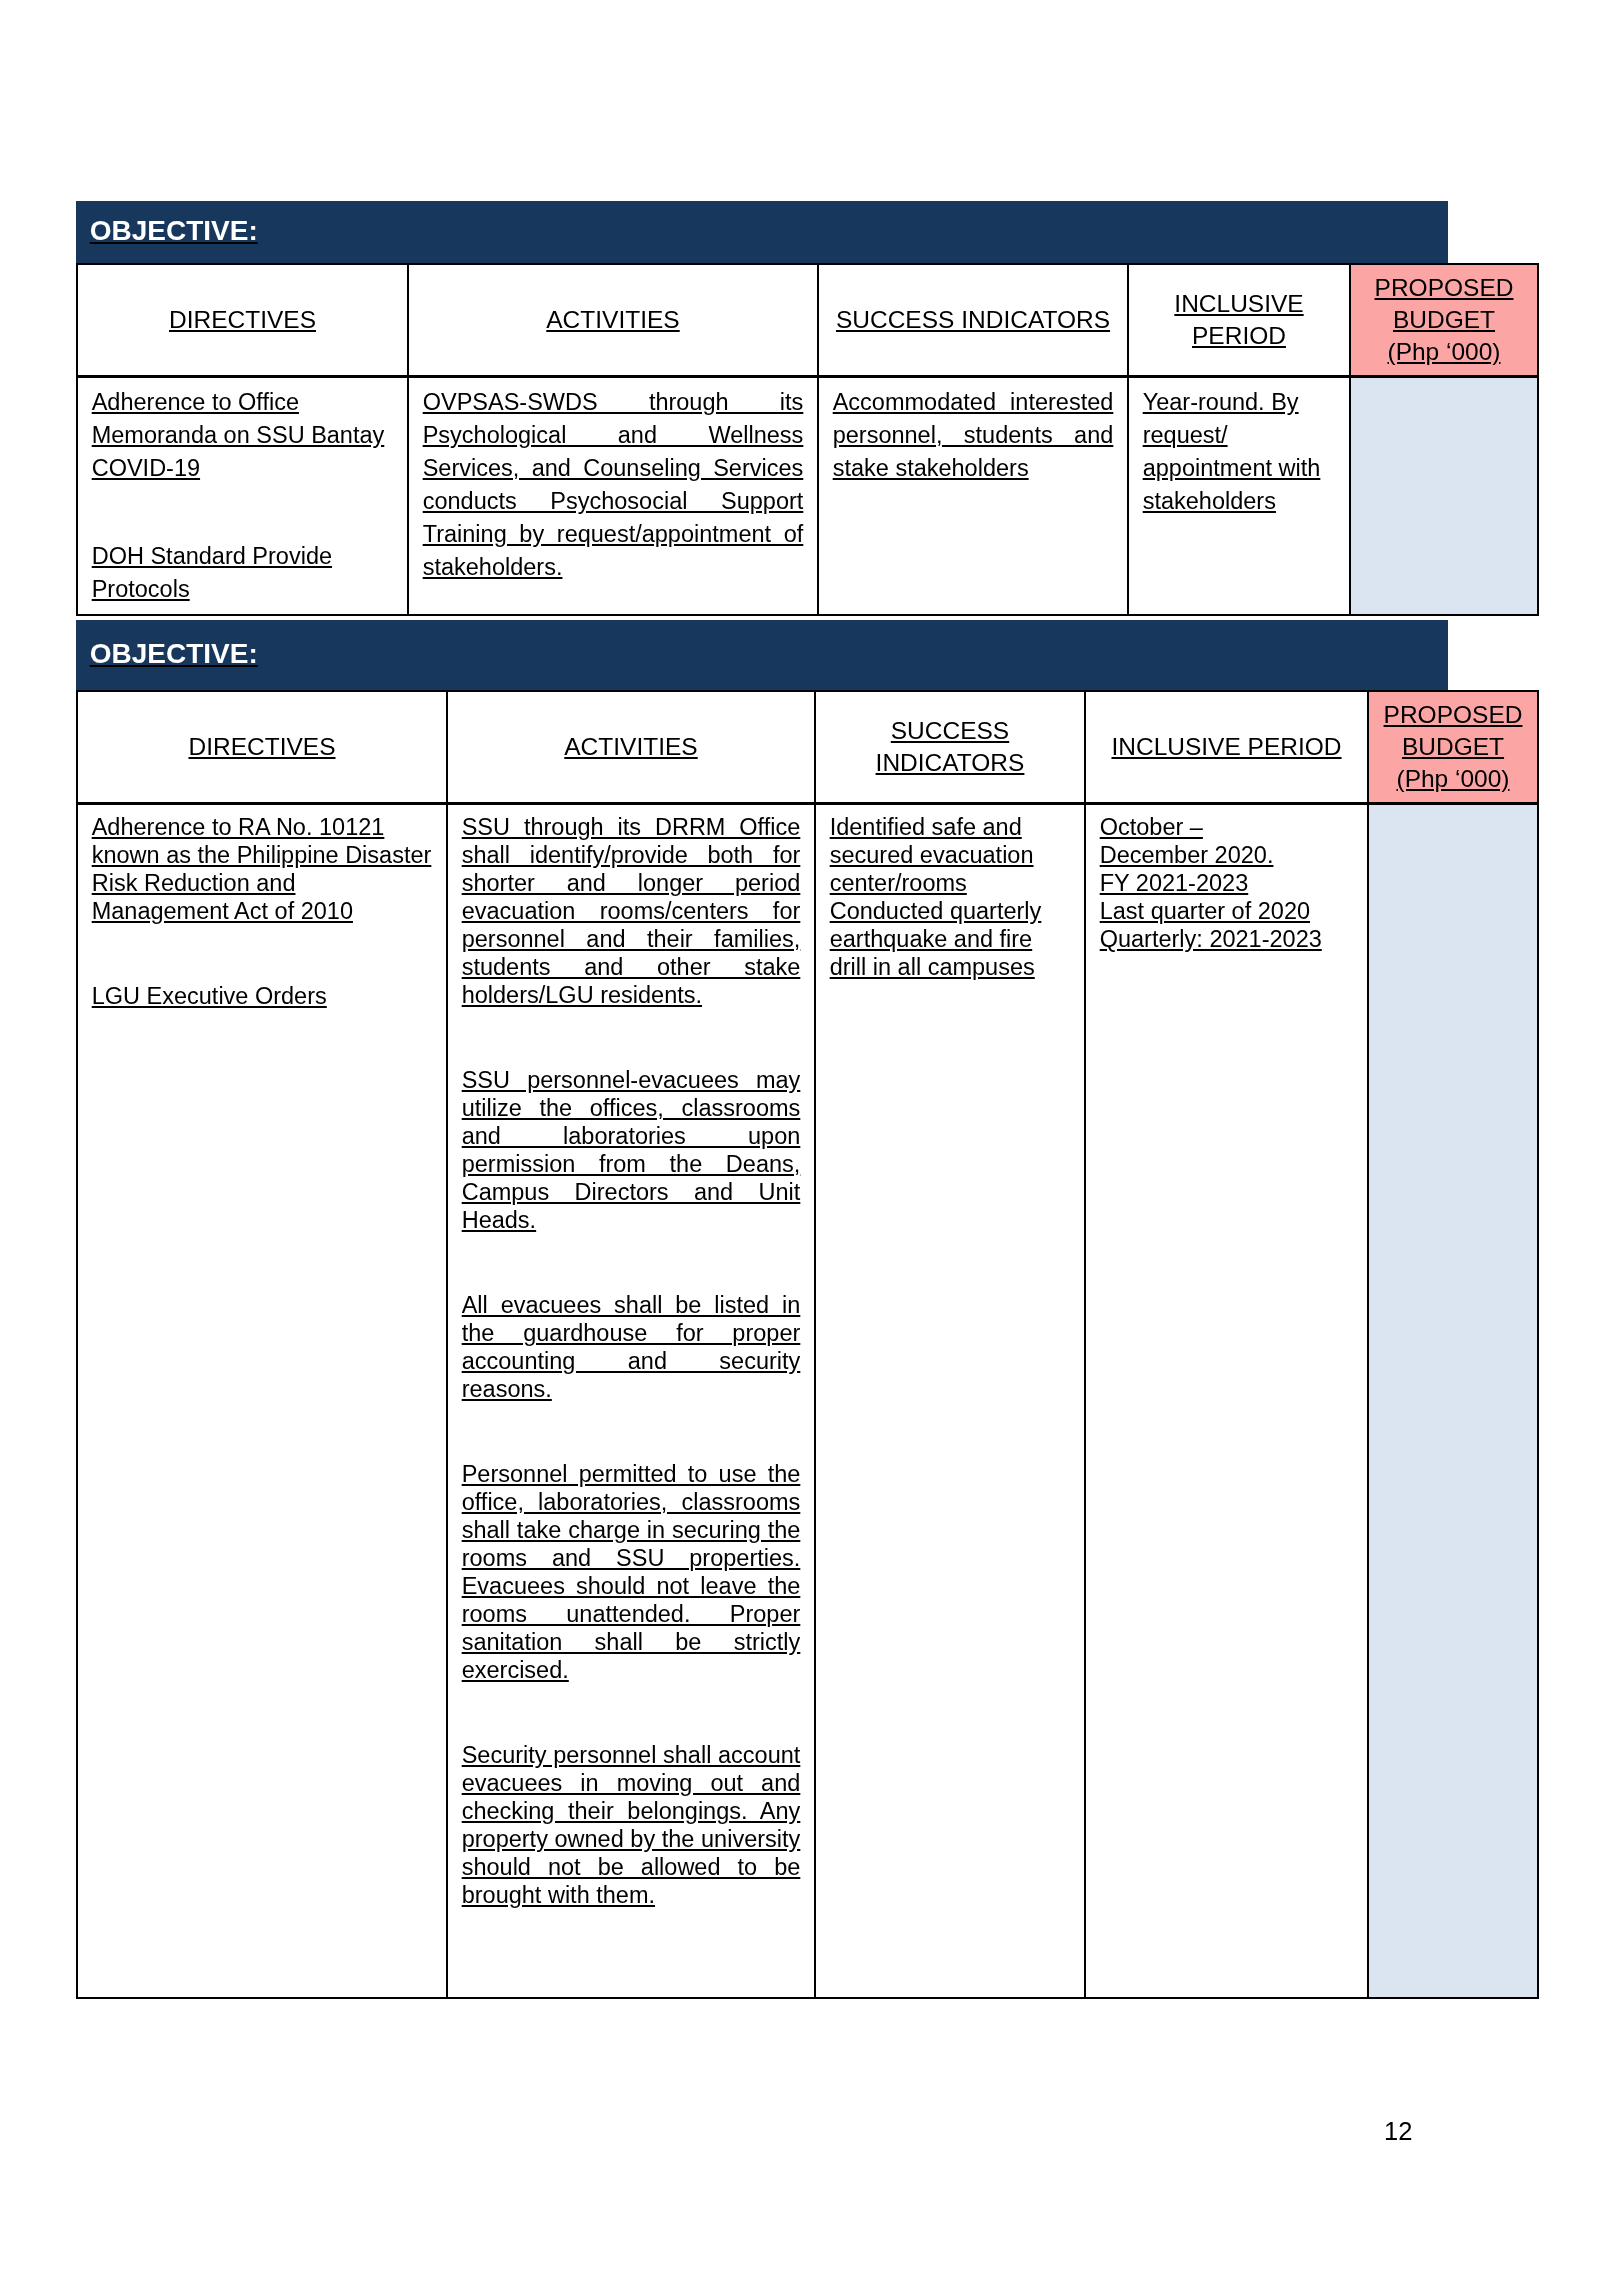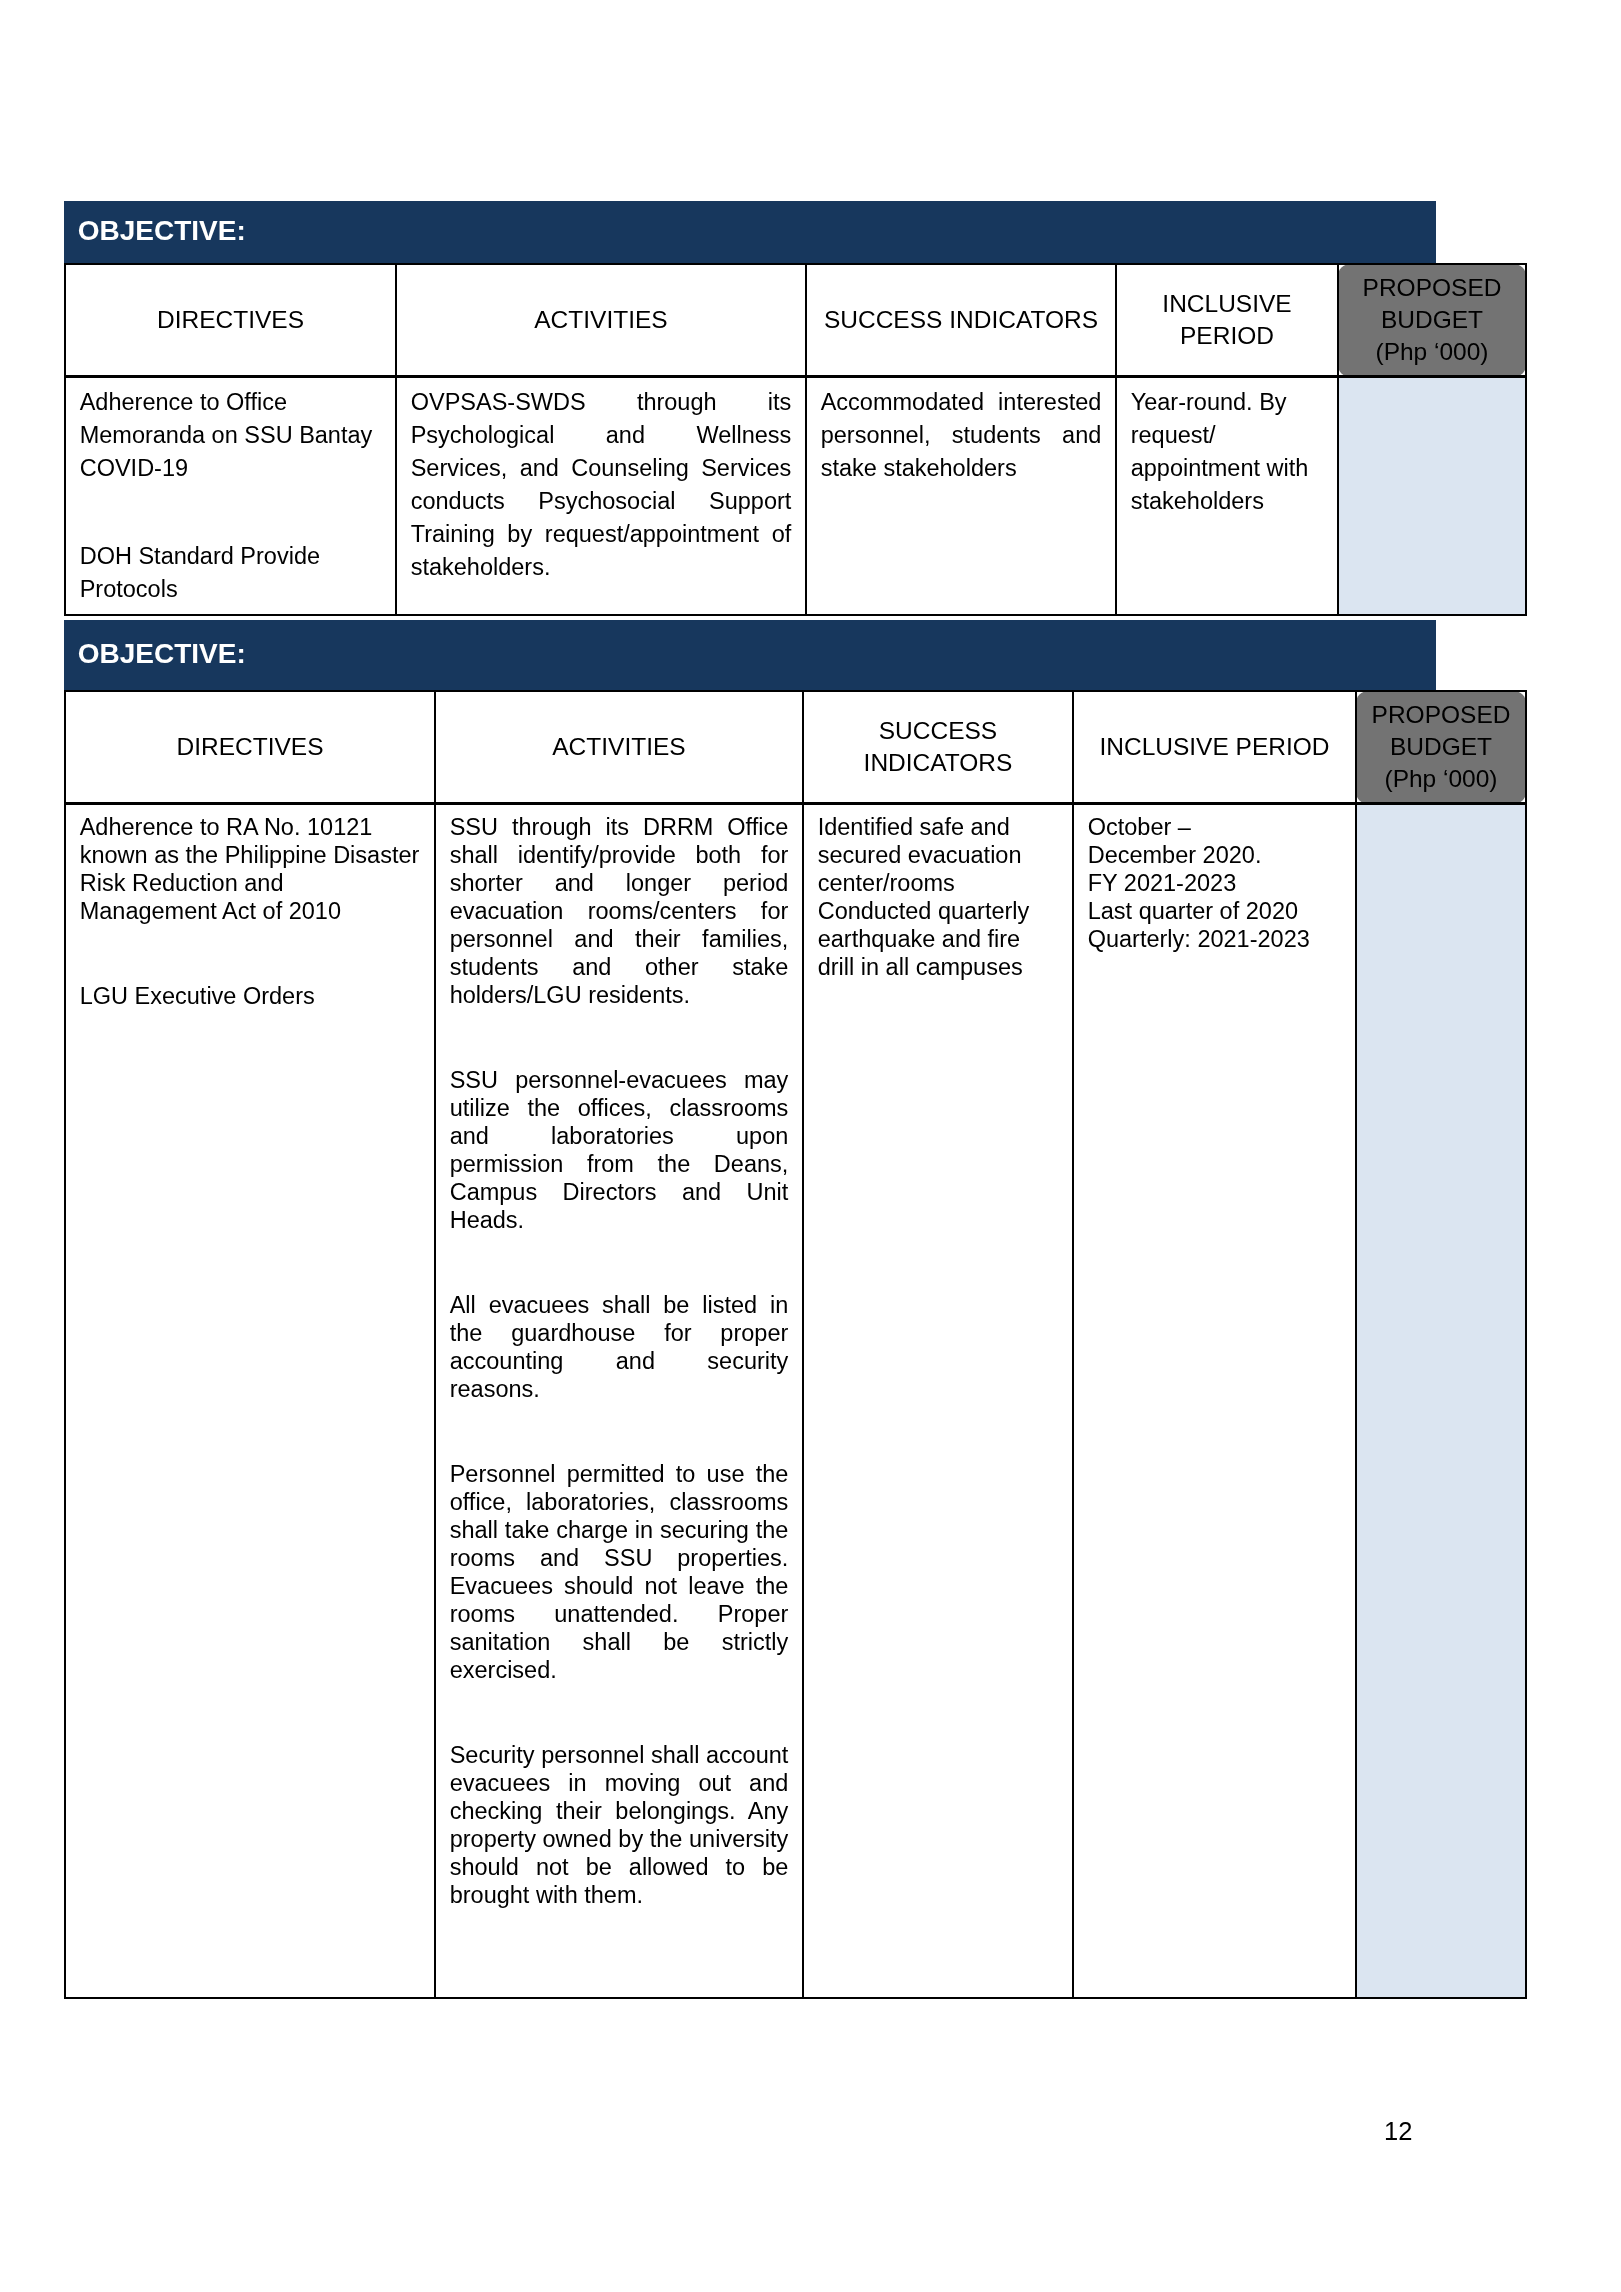--- a/index.html
+++ b/index.html
@@ -1,20 +1,20 @@
 <!DOCTYPE html>
 <html><head>
 <meta charset="utf-8">
 <style>
   html,body{margin:0;padding:0;}
   body{
     width:1621px;height:2293px;background:#ffffff;position:relative;
     font-family:"Liberation Sans", sans-serif;color:#000;
   }
-  .content{position:absolute;left:64px;top:201px;width:1372px;}
+  .content{position:absolute;left:76px;top:201px;width:1372px;text-decoration:underline;}
 
   
   .band{background:#17375D;color:#fff;padding:9.8px 13.7px 13.7px 13.7px;}
   .band .obj-label{font-weight:bold;font-size:28px;}
   .band .obj-item{padding-left:102px;text-indent:-51px;}
   .band .obj-num{font-weight:bold;}
   .band1{line-height:39px;}
   .band1 .obj-item{font-size:27.4px;}
   .band2{line-height:55px;margin-top:3.9px;padding-top:5.9px;padding-bottom:9.8px;}
   .band2 .obj-item{font-size:27.4px;}
@@ -22,21 +22,21 @@
   
   table.t{border-collapse:collapse;width:100%;table-layout:fixed;}
   .t th,.t td{border:2px solid #000;}
   .t th{
     font-weight:normal;font-size:24.5px;line-height:32px;text-align:center;
     vertical-align:middle;height:102px;padding:3.9px 7.8px;border-bottom-width:3.9px;
   }
   .t td{vertical-align:top;font-size:23.5px;padding:7.8px 13.7px;}
   .t1 td{line-height:33px;height:192px;}
   .t2 td{line-height:28px;height:1176px;}
-  .t .bud-h{background:#737373;border-radius:12px;}
+  .t .bud-h{background:#fca5a5;}
   .t .bud-c{background:#DBE5F1;}
   .just{text-align:justify;}
   .t p{margin:0;}
   .t1 .item2{margin-top:55px;}
   .t2 .item2{margin-top:57px;}
   .t2 .para{margin:0 0 57px 0;}
   .t2 .para:last-child{margin-bottom:0;}
   .block2{margin-top:152px;}
   .bline{display:block;}
 

